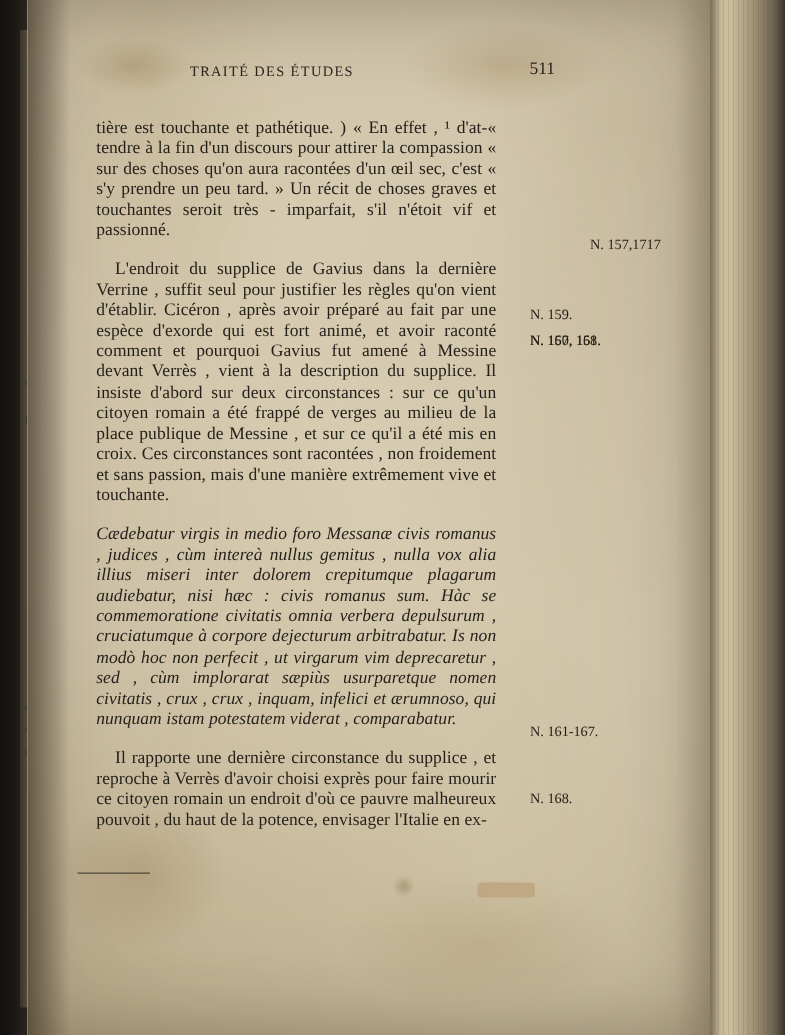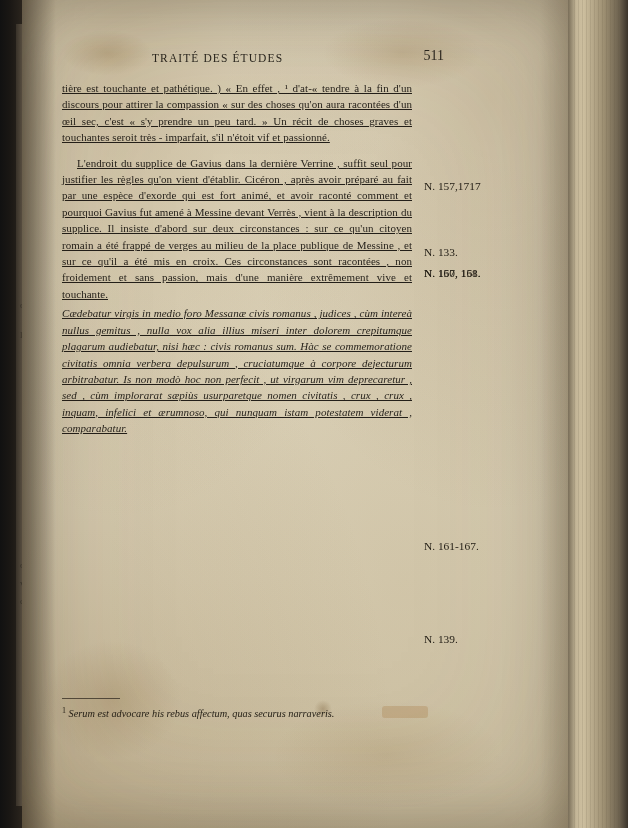--- a/index.html
+++ b/index.html
@@ -47,22 +47,22 @@
   .content{position:absolute;left:34px;top:0;width:480px;height:828px;color:#23201a;}
 
   .runhead{position:absolute;left:96px;top:52px;font-size:11.5px;letter-spacing:1.1px;
     font-variant:small-caps;color:#2a261f;}
   .folio{position:absolute;right:92px;top:48px;font-size:14px;color:#2a261f;
     font-family:"Liberation Serif",serif;}
 
   .col{position:absolute;left:6px;top:80px;width:350px;}
   .margin{position:absolute;left:368px;top:80px;width:118px;}
 
-  p{margin:0;font-size:11px;line-height:16.4px;text-align:justify;
-    color:#231f19;letter-spacing:.05px;text-decoration:underline;}
+  p{margin:15px;font-size:14px;line-height:16.4px;text-align:justify;
+    color:#231f19;letter-spacing:.05px;}
   p.ind{text-indent:15px;}
   .ital{font-style:italic;}
 
   .mnote{position:absolute;font-size:11.4px;color:#262118;white-space:nowrap;
     font-family:"Liberation Serif",serif;}
 
   .rule{position:absolute;left:6px;width:58px;height:1px;background:#3a3228;opacity:.8;}
   .fn{position:absolute;left:6px;width:360px;font-size:10.3px;font-style:italic;
     line-height:13px;color:#262118;}
   .fn sup{font-style:normal;font-size:8px;}
@@ -93,36 +93,33 @@
 
     <div class="content">
 
       <div class="runhead">TRAITÉ DES ÉTUDES</div>
       <div class="folio">511</div>
 
       <div class="col">
         <p>tière est touchante et pathétique. ) « En effet , ¹ d'at-« tendre à la fin d'un discours pour attirer la compassion « sur des choses qu'on aura racontées d'un œil sec, c'est « s'y prendre un peu tard. » Un récit de choses graves et touchantes seroit très - imparfait, s'il n'étoit vif et passionné.</p>
         <p class="ind" style="margin-top:9px;">L'endroit du supplice de Gavius dans la dernière Verrine , suffit seul pour justifier les règles qu'on vient d'établir. Cicéron , après avoir préparé au fait par une espèce d'exorde qui est fort animé, et avoir raconté comment et pourquoi Gavius fut amené à Messine devant Verrès , vient à la description du supplice. Il insiste d'abord sur deux circonstances : sur ce qu'un citoyen romain a été frappé de verges au milieu de la place publique de Messine , et sur ce qu'il a été mis en croix. Ces circonstances sont racontées , non froidement et sans passion, mais d'une manière extrêmement vive et touchante.</p>
         <p class="ital" style="margin-top:3px;">Cædebatur virgis in medio foro Messanæ civis romanus , judices , cùm intereà nullus gemitus , nulla vox alia illius miseri inter dolorem crepitumque plagarum audiebatur, nisi hæc : civis romanus sum. Hàc se commemoratione civitatis omnia verbera depulsurum , cruciatumque à corpore dejecturum arbitrabatur. Is non modò hoc non perfecit , ut virgarum vim deprecaretur , sed , cùm implorarat sæpiùs usurparetque nomen civitatis , crux , crux , inquam, infelici et ærumnoso, qui nunquam istam potestatem viderat , comparabatur.</p>
+        <p class="ind" style="margin-top:8px;">Il rapporte une dernière circonstance du supplice , et reproche à Verrès d'avoir choisi exprès pour faire mourir ce citoyen romain un endroit d'où ce pauvre malheureux pouvoit , du haut de la potence, envisager l'Italie en ex-</p>
       </div>
 
       <div class="margin">
-        <div class="mnote" style="top:100px;">N. 157,1717</div>
+        <div class="mnote" style="top:110px;margin-left:48px;">N. 157,1717</div>
         <div class="mnote" style="top:148px;margin-top:39px;">N. 157, 158.</div>
-        <div class="mnote" style="top:166px;">N. 133.</div>
+        <div class="mnote" style="top:166px;">N. 159.</div>
         <div class="mnote" style="top:187px;">N. 160, 161.</div>
-        <div class="mnote" style="top:460px;">N. 161-167.</div>
-        <div class="mnote" style="top:553px;">N. 139.</div>
+        <div class="mnote" style="top:500px;">N. 161-167.</div>
+        <div class="mnote" style="top:553px;">N. 168.</div>
       </div>
 
       <div class="rule" style="top:698px;"></div>
-      <div class="fn" style="top:704px;">
-        <sup>1</sup>
-        <span>Serum est advocare his rebus affectum, quas securus narraveris.</span>
-      </div>
 
     </div>
 
     <div class="vignette"></div>
   </div>
 
   <div class="right-block"></div>
   <div class="edge-lines"></div>
 
 </div>

